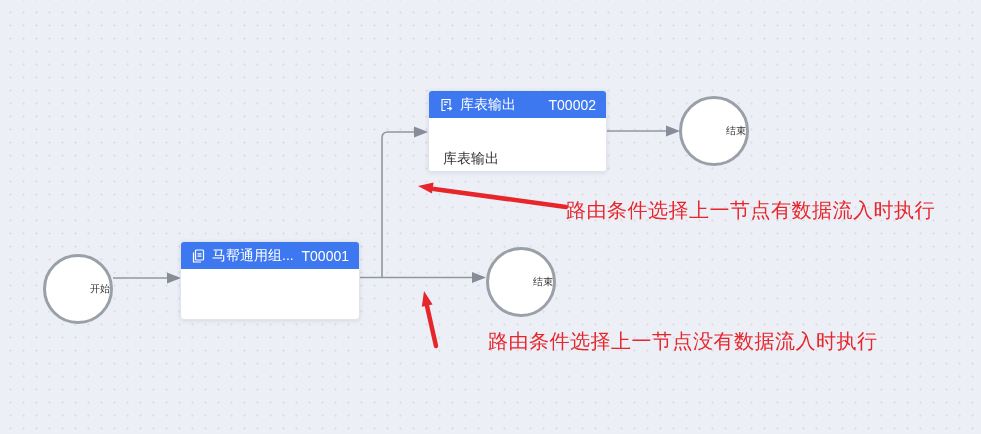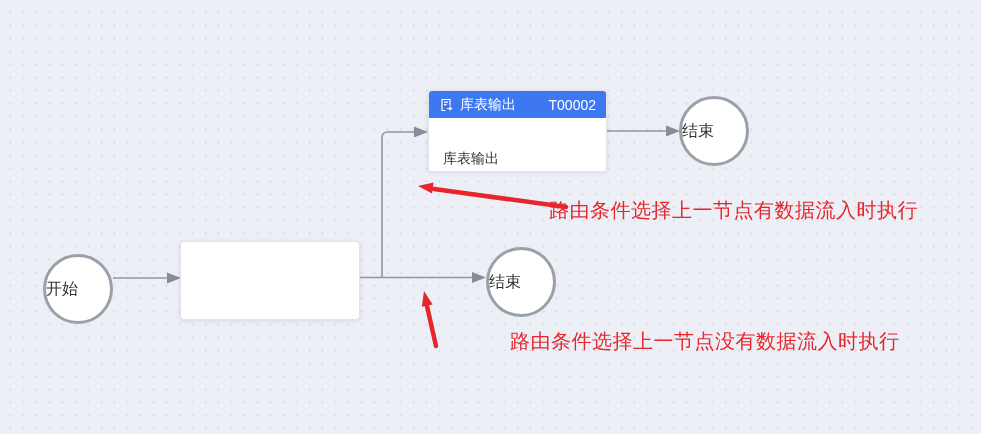--- a/index.html
+++ b/index.html
@@ -13,22 +13,22 @@
   }
   svg.layer{position:absolute;left:0;top:0;width:981px;height:434px;pointer-events:none;}
   .edge{fill:none;stroke:var(--edge-gray,#9097a1);stroke-width:1.6;}
   .arrowhead{fill:var(--arrow-gray,#868d98);stroke:none;}
   .red-line{fill:none;stroke:var(--annotation-red,#e7262c);stroke-width:4.5;stroke-linecap:round;}
   .red-head{fill:var(--annotation-red,#e7262c);stroke:none;}
 
   .circle-node{
     position:absolute;width:70px;height:70px;border-radius:50%;
     background:#fff;border:3px solid var(--circle-border,#9aa0a8);
-    box-sizing:border-box;display:flex;align-items:center;justify-content:flex-start;
-    font-size:16px;color:var(--node-text,#333333);cursor:pointer;
+    box-sizing:border-box;display:flex;align-items:center;justify-content:flex-end;
+    font-size:10px;color:var(--node-text,#333333);cursor:pointer;
   }
   .circle-start{left:43px;top:254px;}
   .circle-end-top{left:679px;top:96px;}
   .circle-end-bottom{left:486px;top:247px;}
 
   .flow-node{
     position:absolute;background:#fff;border:1px solid #e2e4eb;border-radius:4px;
     box-sizing:border-box;display:flex;flex-direction:column;
     box-shadow:0 1px 4px rgba(30,40,80,0.10);cursor:pointer;overflow:hidden;gap:28px;
   }
@@ -45,22 +45,22 @@
   .node-icon{width:16px;height:16px;flex:0 0 16px;display:inline-flex;}
   .node-icon svg{width:16px;height:16px;}
   .node-body{
     flex:1;display:flex;align-items:center;padding-left:14px;
     font-size:14px;color:var(--node-text,#333333);background:#fff;
   }
   .red-text{
     position:absolute;color:var(--annotation-red,#e7262c);
     font-size:20px;white-space:nowrap;letter-spacing:0.5px;
   }
-  .red-text-top{left:549px;top:197px;}
-  .red-text-bottom{left:510px;top:328px;}
+  .red-text-top{left:566px;top:197px;}
+  .red-text-bottom{left:488px;top:328px;}
 </style>
 </head>
 <body>
 
 <div class="canvas">
 
   <svg class="layer" viewBox="0 0 981 434">
     <path class="edge" d="M113 278 L167 278"></path>
     <polygon class="arrowhead" points="167,272.5 181,278 167,283.5"></polygon>
 
@@ -72,20 +72,33 @@
 
     <path class="edge" d="M607 131 L666 131"></path>
     <polygon class="arrowhead" points="666,125.5 680,131 666,136.5"></polygon>
   </svg>
 
   <div class="circle-node circle-start">
     <span>开始</span>
   </div>
 
   <div class="flow-node node-component">
+    <div class="node-header">
+      <span class="nh-left">
+        <span class="node-icon">
+          <svg viewBox="0 0 16 16" fill="none" stroke="#ffffff" stroke-width="1.2">
+            <path d="M3.5 4.5 L3.5 14 L11 14"></path>
+            <rect x="5.5" y="2" width="8" height="10" rx="1"></rect>
+            <path d="M7.5 5.8 H11.5 M7.5 8.2 H11.5"></path>
+          </svg>
+        </span>
+        <span class="nh-title">马帮通用组...</span>
+      </span>
+      <span class="nh-id">T00001</span>
+    </div>
   </div>
 
   <div class="flow-node node-table-output">
     <div class="node-header">
       <span class="nh-left">
         <span class="node-icon">
           <svg viewBox="0 0 16 16" fill="none" stroke="#ffffff" stroke-width="1.2">
             <path d="M12 8.5 V2.5 H4 V13.5 H7.5"></path>
             <path d="M6 5.2 H10 M6 7.6 H8.5"></path>
             <path d="M9 11.5 H13.2 M11.5 9.8 L13.4 11.5 L11.5 13.2"></path>

